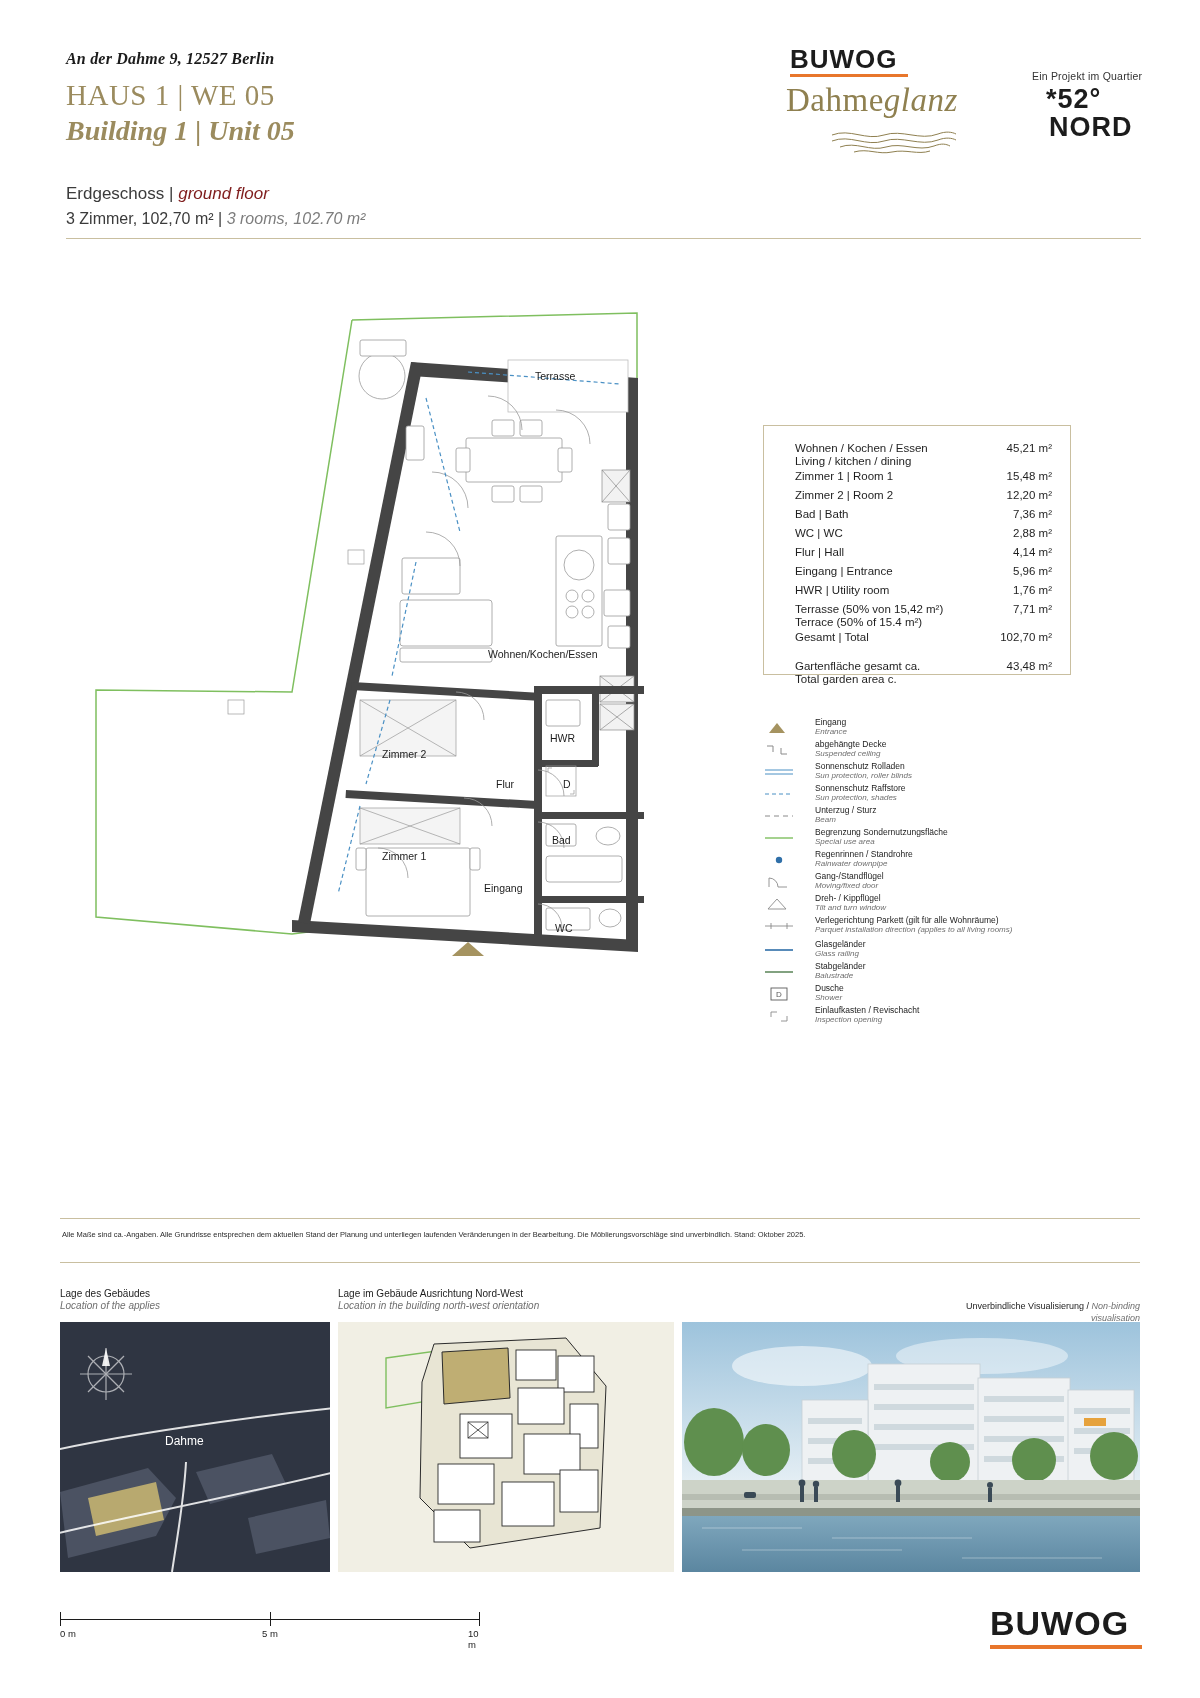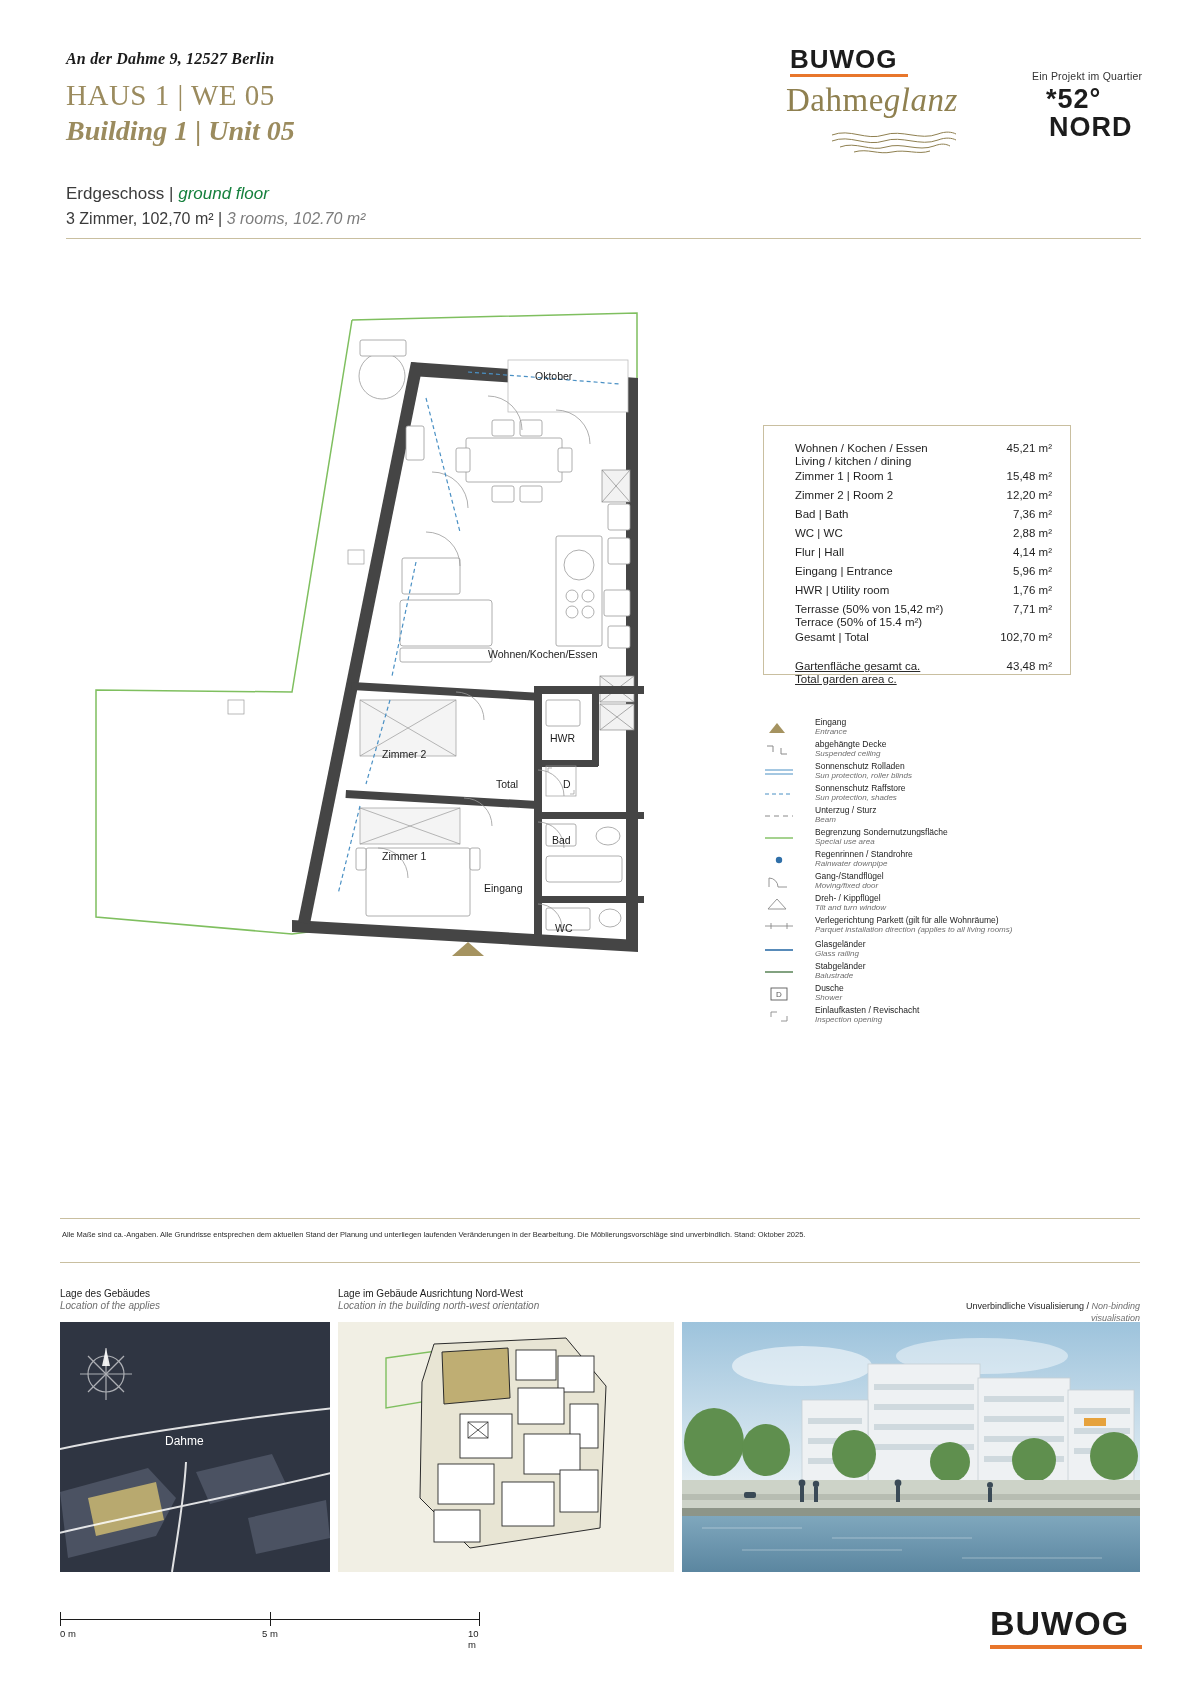--- a/index.html
+++ b/index.html
@@ -22,21 +22,21 @@
     font-family:"Liberation Serif", serif; font-size:29px; color:#9b8b5e;
     letter-spacing:.5px;
   }
   .hdr-building {
     position:absolute; left:66px; top:115px;
     font-family:"Liberation Serif", serif; font-style:italic; font-size:28px; color:#9b8b5e;font-weight:bold;
   }
   .hdr-floor {
     position:absolute; left:66px; top:184px; font-size:17px; color:#3b3b3b;
   }
-  .hdr-floor .it { font-style:italic; color:#15803d; }
+  .hdr-floor .it { font-style:italic; color:#7f1d1d; }
   .hdr-rooms {
     position:absolute; left:66px; top:210px; font-size:16px; color:#3b3b3b;
   }
   .hdr-rooms .it { font-style:italic; color:#7d7d7d; }
   .hdr-rule {
     position:absolute; left:66px; top:238px; width:1075px; height:1px; background:#c9bfa0;
   }
 
   
   .logo-buwog-top {
@@ -287,25 +287,25 @@
       </g>
 
       <polygon points="400,660 416,646 432,660" fill="#a59360" transform="translate(-8,-4)"></polygon>
 
       <g stroke="#9a9a9a" stroke-width="0.7" fill="none">
         <rect x="288" y="250" width="16" height="14"></rect>
         <rect x="168" y="400" width="16" height="14"></rect>
       </g>
     </svg>
 
-    <div class="plan-label" style="left:475px; top:70px;">Oktober</div>
+    <div class="plan-label" style="left:475px; top:70px;">Terrasse</div>
     <div class="plan-label" style="left:428px; top:348px;">Wohnen/Kochen/Essen</div>
     <div class="plan-label" style="left:490px; top:432px;">HWR</div>
     <div class="plan-label" style="left:322px; top:448px;">Zimmer 2</div>
-    <div class="plan-label" style="left:436px; top:478px;">Total</div>
+    <div class="plan-label" style="left:436px; top:478px;">Flur</div>
     <div class="plan-label" style="left:503px; top:478px;">D</div>
     <div class="plan-label" style="left:492px; top:534px;">Bad</div>
     <div class="plan-label" style="left:322px; top:550px;">Zimmer 1</div>
     <div class="plan-label" style="left:424px; top:582px;">Eingang</div>
     <div class="plan-label" style="left:495px; top:622px;">WC</div>
   </div>
 
   <div class="area-box">
     <div class="area-table">
 
@@ -354,21 +354,21 @@
         <div class="area-name">Terrasse (50% von 15,42 m²)</div>
         <div class="area-name it">Terrace (50% of 15.4 m²)</div>
         <div class="area-val">7,71 m²</div>
       </div>
 
       <div class="area-row">
         <div class="area-name">Gesamt | Total</div>
         <div class="area-val">102,70 m²</div>
       </div>
 
-      <div class="area-row area-garden" style="min-height:26px;text-decoration:underline;">
+      <div class="area-row area-garden" style="min-height:26px;">
         <div class="area-name">Gartenfläche gesamt ca.</div>
         <div class="area-name it">Total garden area c.</div>
         <div class="area-val">43,48  m²</div>
       </div>
 
     </div>
   </div>
 
   <div class="legend">
 

